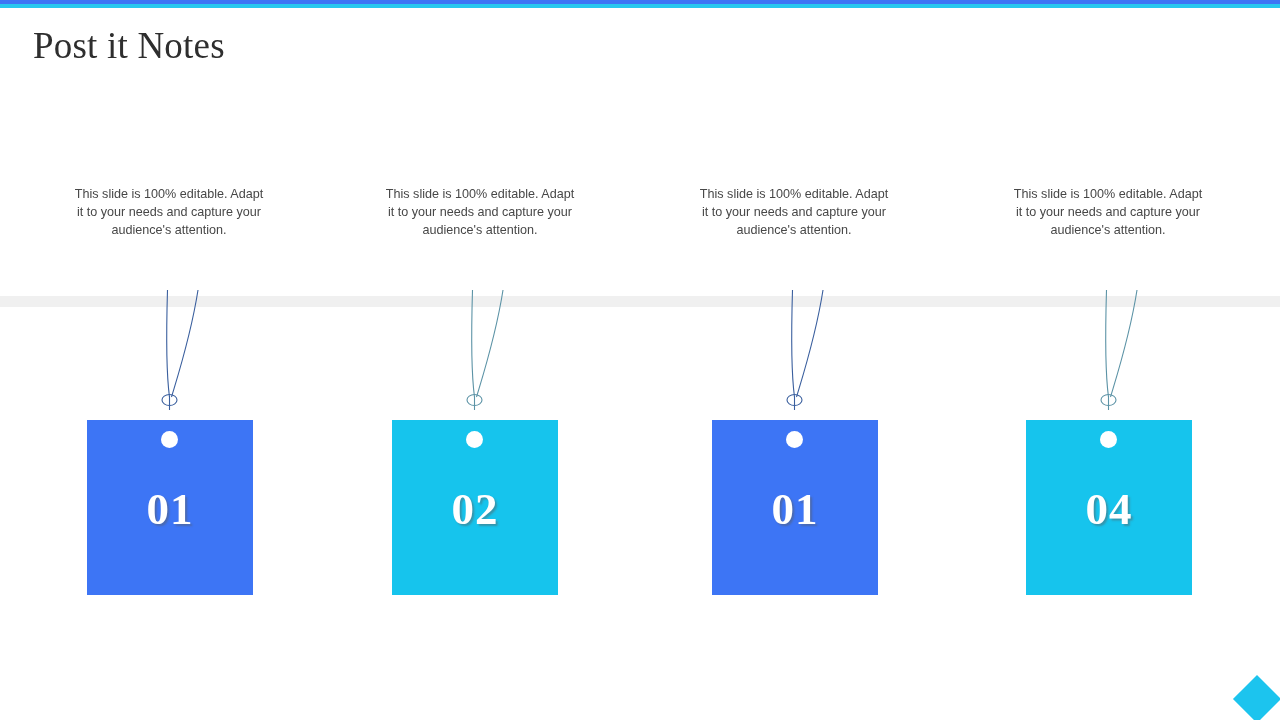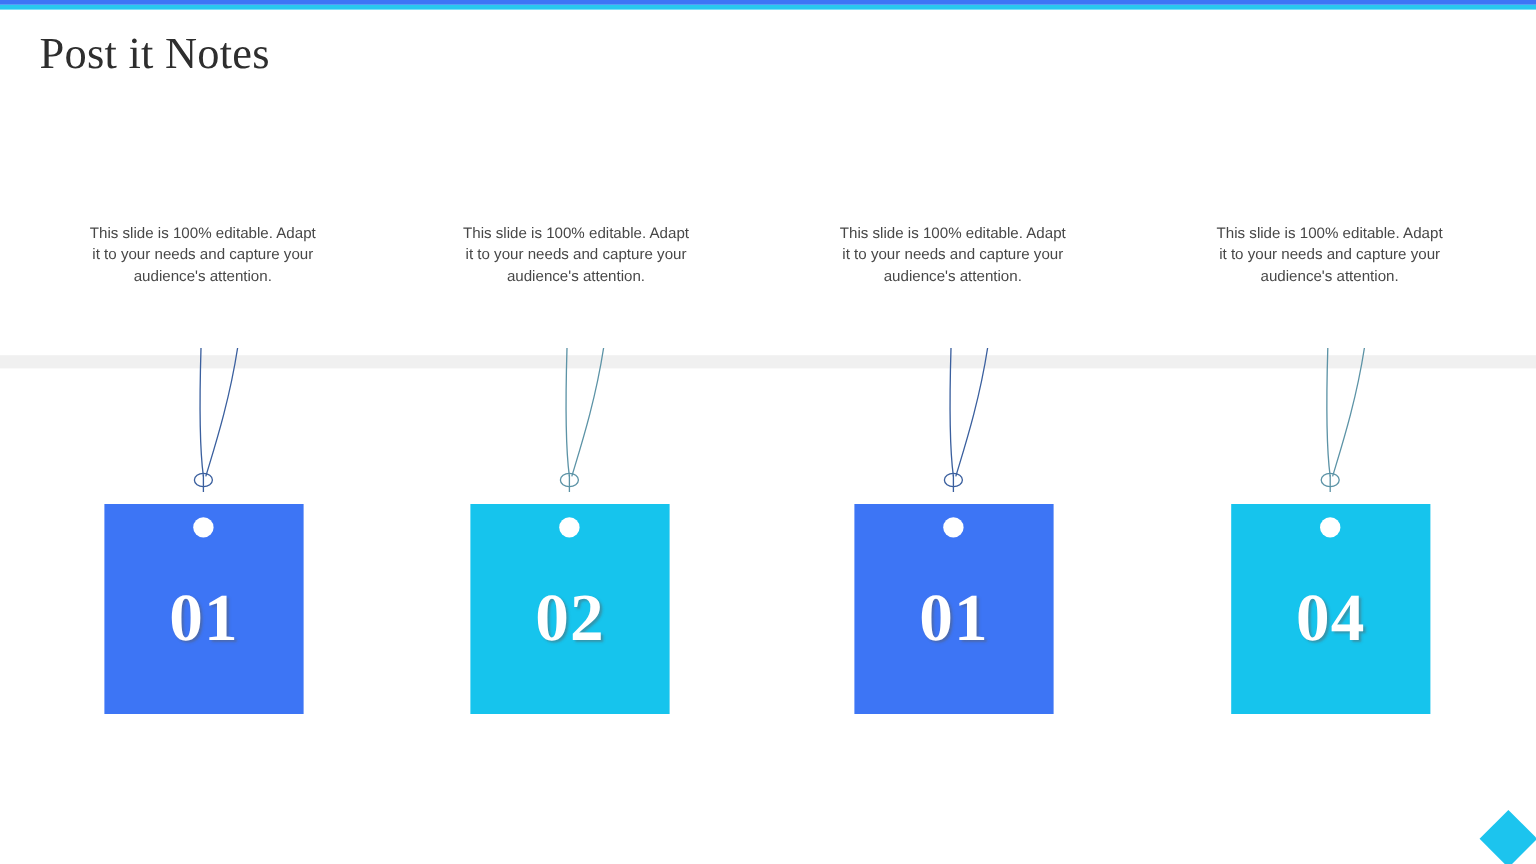--- a/index.html
+++ b/index.html
@@ -110,21 +110,21 @@
   }
 
   .tag-number {
     position: absolute;
     left: 0;
     top: 63px;
     width: 166px;
     text-align: center;
     font-family: "Liberation Serif", serif;
     font-weight: 700;
-    font-size: 56px;
+    font-size: 45px;
     color: #ffffff;
     letter-spacing: 1px;
     text-shadow: 2px 2px 2px rgba(90,90,90,0.45);
   }
 
   
   .diamond {
     position: absolute;
     left: 1240px;
     top: 682px;

